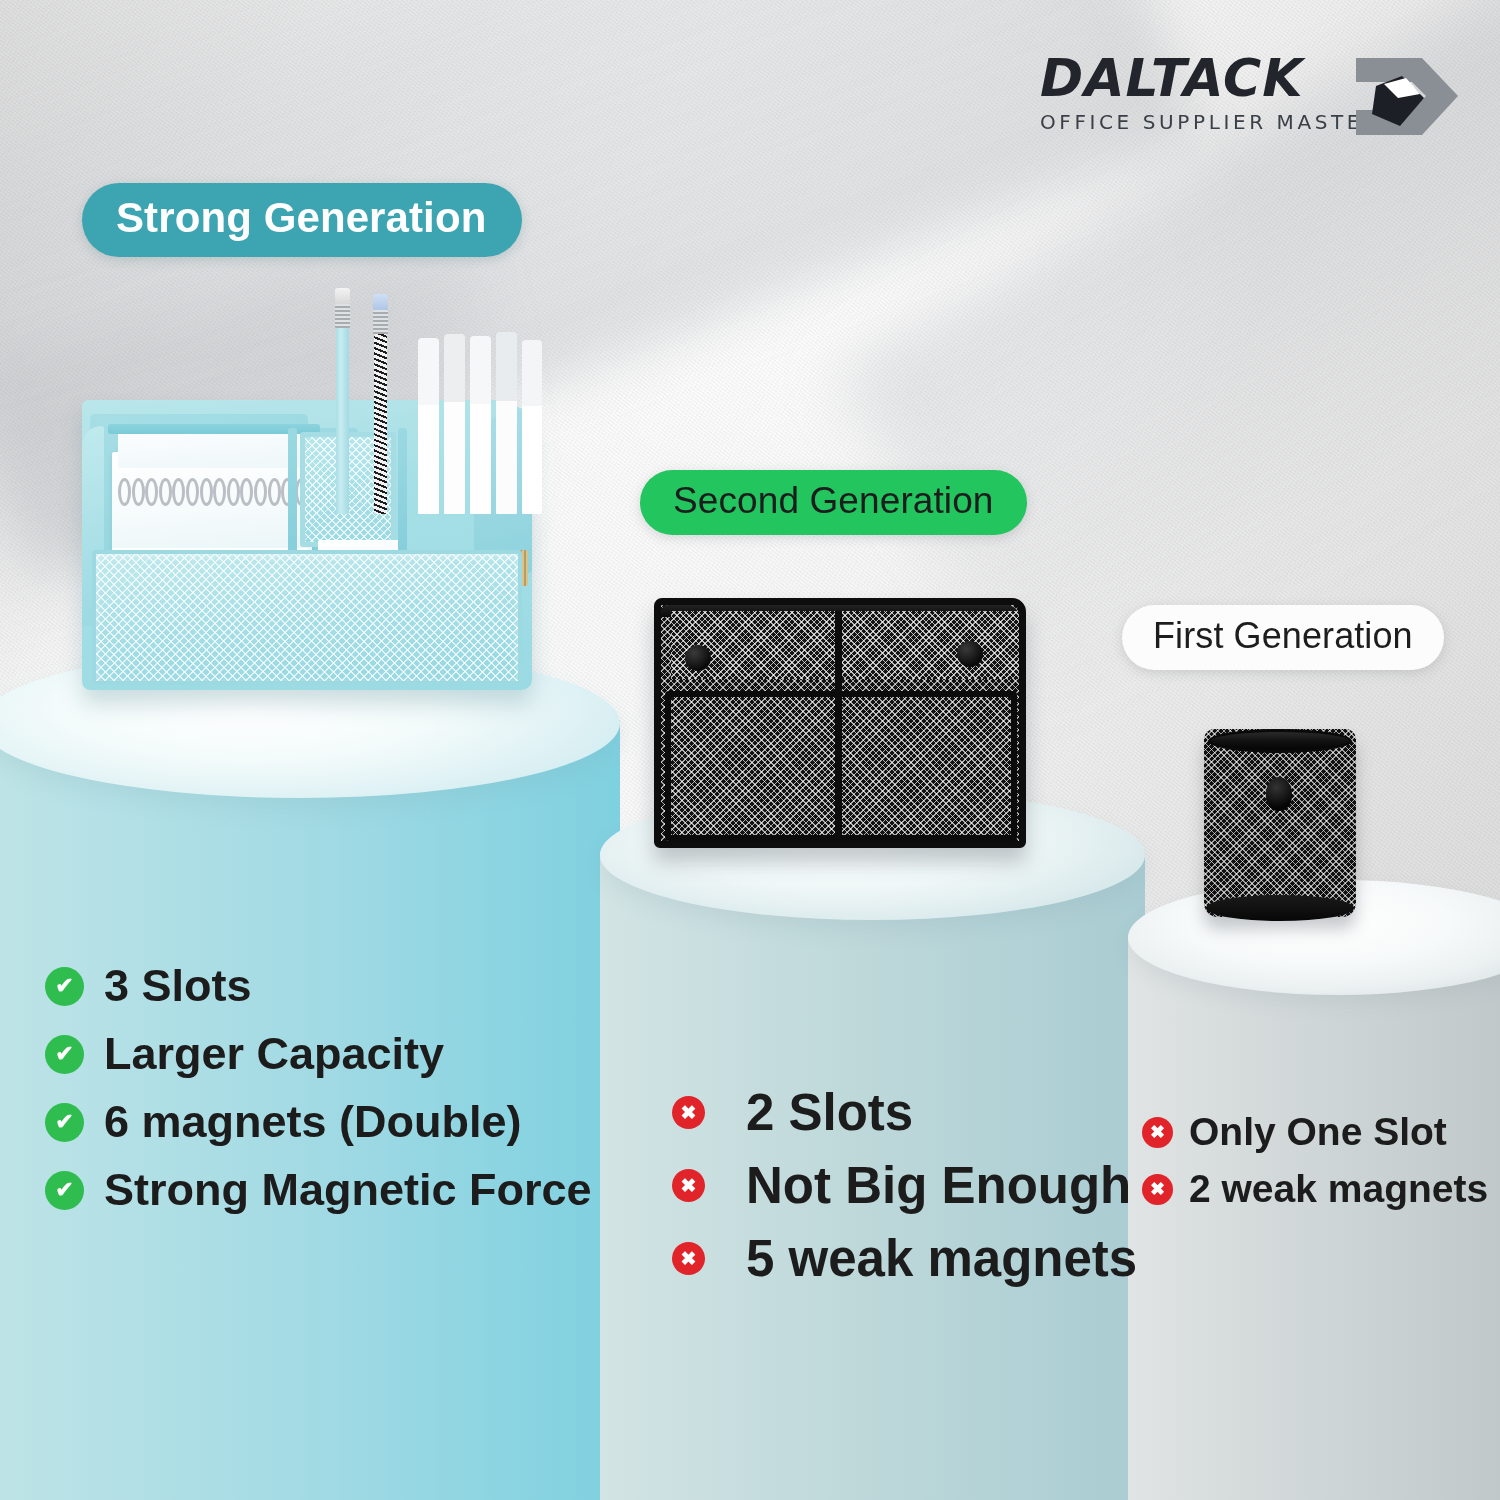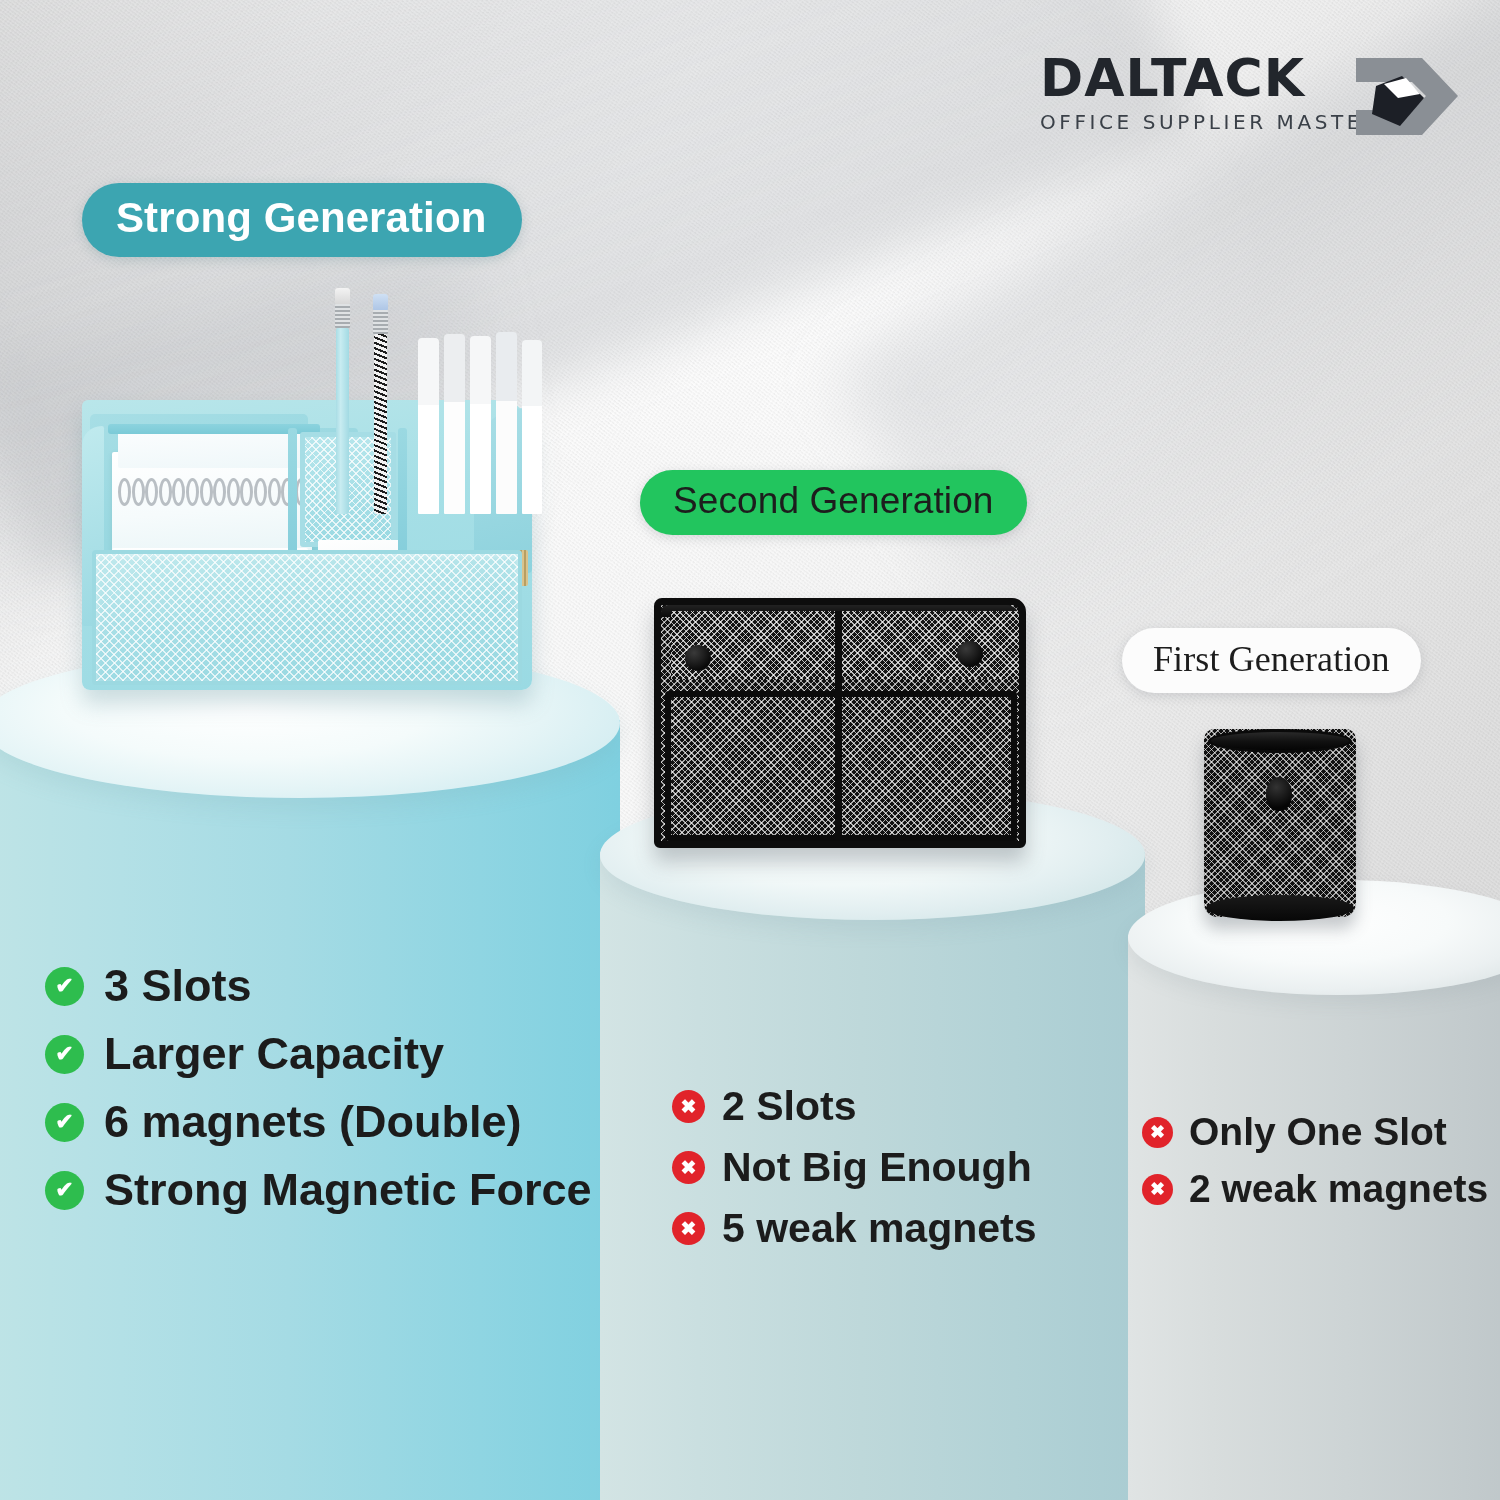--- a/index.html
+++ b/index.html
@@ -113,27 +113,26 @@
   }
   #badge-gen2 {
     left: 640px; top: 470px;
     padding: 10px 33px 13px 33px;
     background: #22c55e;
     color: #1d1d1d;
     font-size: 37px; font-weight: normal;
     box-shadow: 0 3px 11px rgba(120,125,130,.25);
   }
   #badge-gen1 {
-    left: 1122px; top: 628px;
+    left: 1122px; top: 605px;
     padding: 10px 31px 13px 31px;
     background: #fcfcfc;
     color: #1d1d1d;
     font-size: 36px; font-weight: normal;
     box-shadow: 0 3px 11px rgba(120,125,130,.25);
-    font-family: Liberation Serif, serif;
   }
 
   
   .flist { position: absolute; }
   .frow { display: flex; align-items: center; }
   .mark {
     flex: 0 0 auto;
     border-radius: 50%;
     display: flex; align-items: center; justify-content: center;
     color: #fff; font-weight: bold; line-height: 1;
@@ -143,33 +142,34 @@
   .ftext { color: #1c1c1c; font-weight: bold; }
 
   #list-gen3 { left: 45px; top: 960px; }
   #list-gen3 .frow { margin-bottom: 16px; }
   #list-gen3 .mark { width: 39px; height: 39px; font-size: 22px; margin-right: 20px; }
   #list-gen3 .ftext { font-size: 45px; }
 
   #list-gen2 { left: 672px; top: 1083px; }
   #list-gen2 .frow { margin-bottom: 14px; }
   #list-gen2 .mark { width: 33px; height: 33px; font-size: 19px; margin-right: 17px; }
-  #list-gen2 .ftext { font-size: 41px; }
+  #list-gen2 .ftext { font-size: 51px; margin-left: 24px; }
 
   #list-gen1 { left: 1142px; top: 1110px; }
   #list-gen1 .frow { margin-bottom: 13px; }
   #list-gen1 .mark { width: 31px; height: 31px; font-size: 18px; margin-right: 16px; }
   #list-gen1 .ftext { font-size: 39px; }
 
   
   #logo { position: absolute; left: 1040px; top: 52px; width: 420px; }
   #logo-word {
     font-size: 52px; font-weight: bold; letter-spacing: 1px;
     color: #22262c; line-height: 1;
     font-family: "DejaVu Sans", sans-serif;
+    font-style: italic;
   }
   #logo-tag {
     font-size: 20px; letter-spacing: 3.6px; color: #3a4048;
     margin-top: 8px; line-height: 1;
     font-family: "DejaVu Sans", sans-serif;
   }
   #logo-left { position: absolute; left: 0; top: 0; }
   #logo-mark { position: absolute; left: 310px; top: 2px; width: 110px; height: 86px; }
 
   

